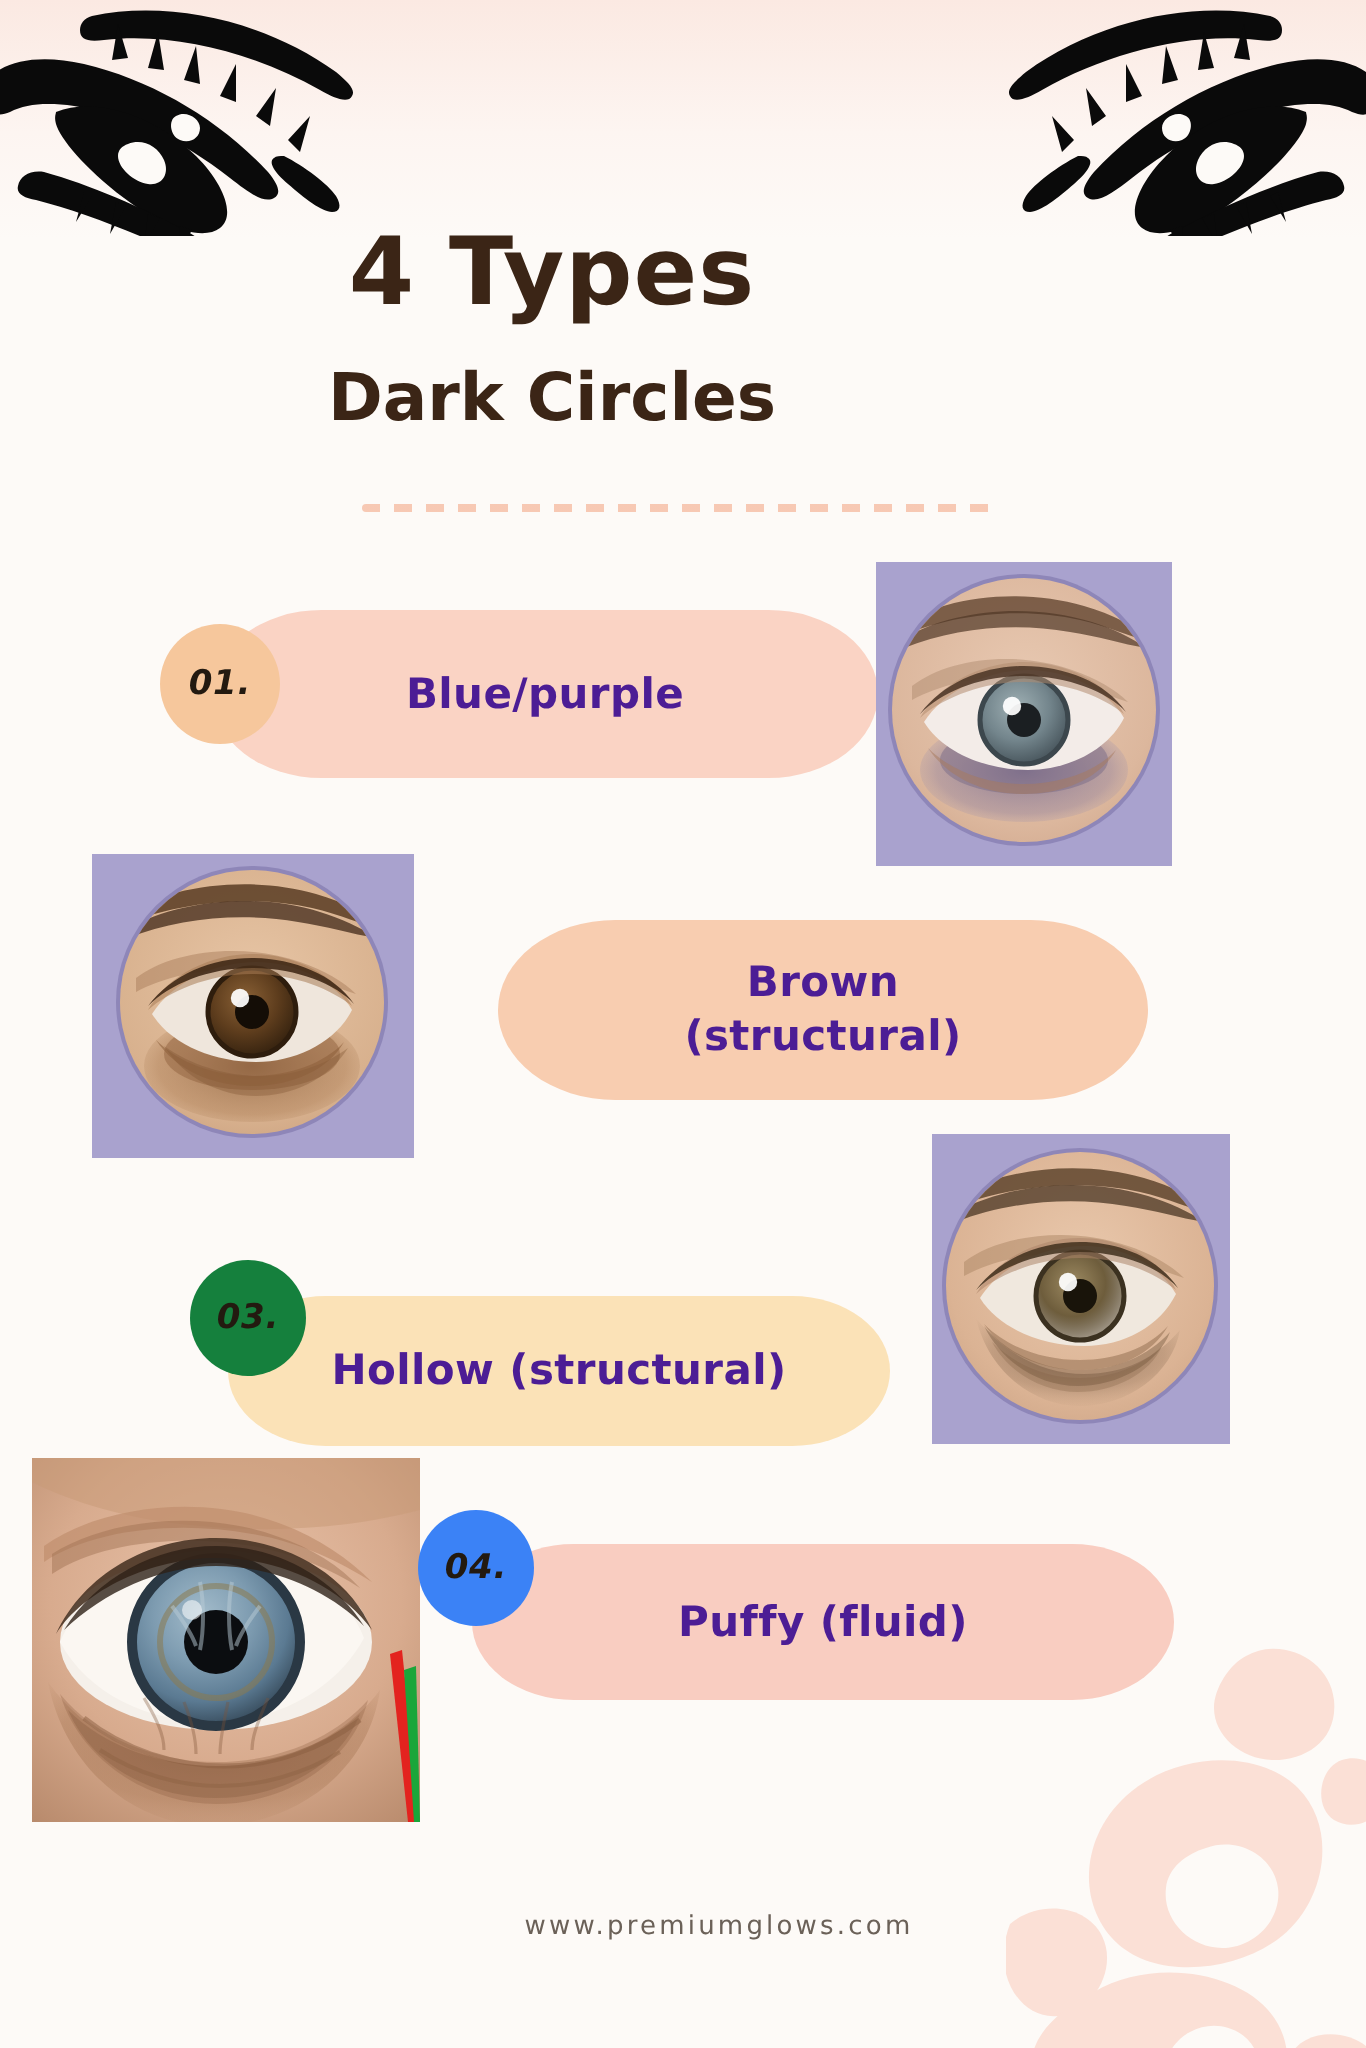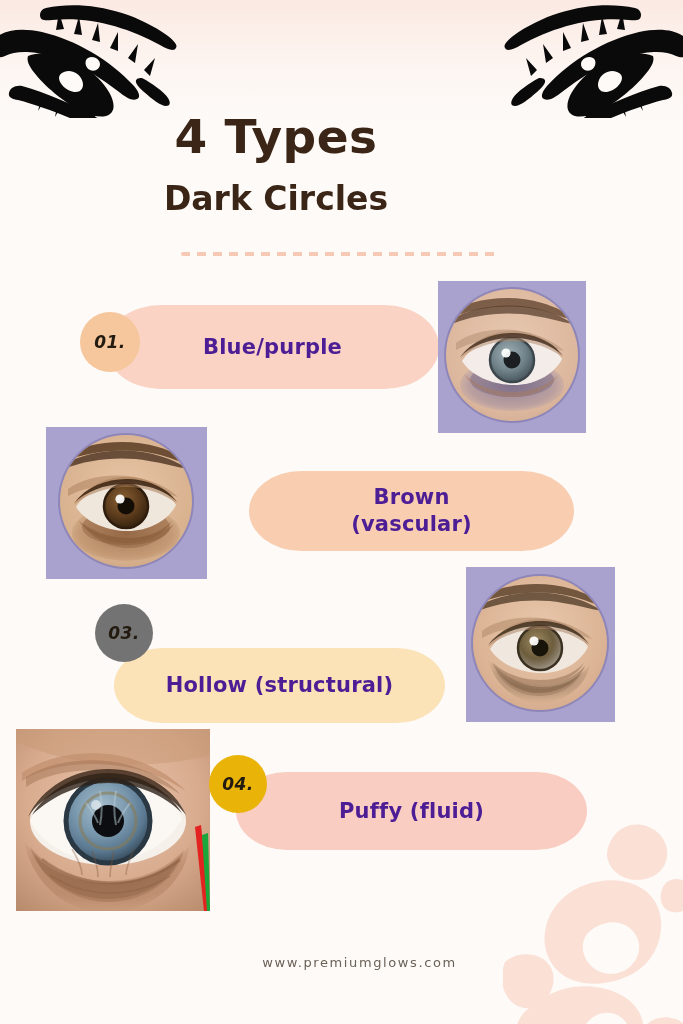--- a/index.html
+++ b/index.html
@@ -265,28 +265,28 @@
         <circle cx="80" cy="79" r="22" fill="none" stroke="#2e1d0d" stroke-width="2.5"></circle>
         <circle cx="80" cy="79" r="8.5" fill="#140d06"></circle>
         <circle cx="74" cy="72" r="4.6" fill="#ffffff" opacity=".93"></circle>
         <path d="M28 78c10-18 32-28 52-28s42 10 50 26c-10-8-28-16-50-16s-42 9-52 18z" fill="#a87b55" opacity=".55"></path>
         <path d="M28 76c12-16 32-24 52-24s41 8 51 23c-9-10-29-18-51-18s-41 8-52 19z" fill="#3e2714" opacity=".88"></path>
         <path d="M32 93c12 12 30 18 48 18s36-6 46-17c-8 14-26 22-46 22s-38-8-48-23z" fill="#8d5e3b" opacity=".55"></path>
       </g>
     </svg>
   </div>
 
-  <div class="pill" style="left:249px; top:471px; width:325px; height:80px; background:#f8cdb0;">
+  <div class="pill" style="left:249px; top:460px; width:325px; height:90px; background:#f8cdb0;">
     <div class="pill-text">
       <span>Brown</span><br>
-      <span>(vascular)</span>
+      <span>(structural)</span>
     </div>
   </div>
 
-  <div class="badge" style="left:95px; top:604px; width:58px; height:58px; background:#737373;">
+  <div class="badge" style="left:95px; top:630px; width:58px; height:58px; background:#15803d;">
     <span class="badge-text">03.</span>
   </div>
   <div class="pill" style="left:114px; top:622px; width:331px; height:75px; background:#fbe2b7;margin-top:26px;">
     <div class="pill-text">Hollow (structural)</div>
   </div>
 
   <div class="photo photo-lav" style="left:466px; top:567px; width:149px; height:155px;">
     <svg width="149" height="155" viewBox="0 0 149 155" aria-hidden="true">
       <defs>
         <clipPath id="c3">
@@ -378,21 +378,21 @@
 
       <path d="M26 130c20 16 46 24 70 24s48-8 68-23" stroke="#8a5e40" stroke-width="2.5" fill="none" opacity=".5"></path>
       <path d="M34 146c18 12 40 18 60 18s42-6 60-17" stroke="#8a5e40" stroke-width="2" fill="none" opacity=".38"></path>
       <path d="M56 120c6 10 10 18 10 26M76 122c4 10 6 18 6 26M98 122c-2 10-4 18-4 26M118 120c-4 10-8 18-8 26" stroke="#7d5336" stroke-width="1.6" fill="none" opacity=".35"></path>
 
       <path d="M185 96 L194 182 L188 182 L179 98 Z" fill="#e3231f"></path>
       <path d="M192 104 L194 182 L191 182 L186 106 Z" fill="#1aa63a"></path>
     </svg>
   </div>
 
-  <div class="badge" style="left:209px; top:755px; width:58px; height:58px; background:#eab308;">
+  <div class="badge" style="left:209px; top:755px; width:58px; height:58px; background:#3b82f6;">
     <span class="badge-text">04.</span>
   </div>
   <div class="pill" style="left:236px; top:772px; width:351px; height:78px; background:#f9cdc1;">
     <div class="pill-text">Puffy (fluid)</div>
   </div>
 
   <div class="footer">
     <span class="footer-text">www.premiumglows.com</span>
   </div>
 

